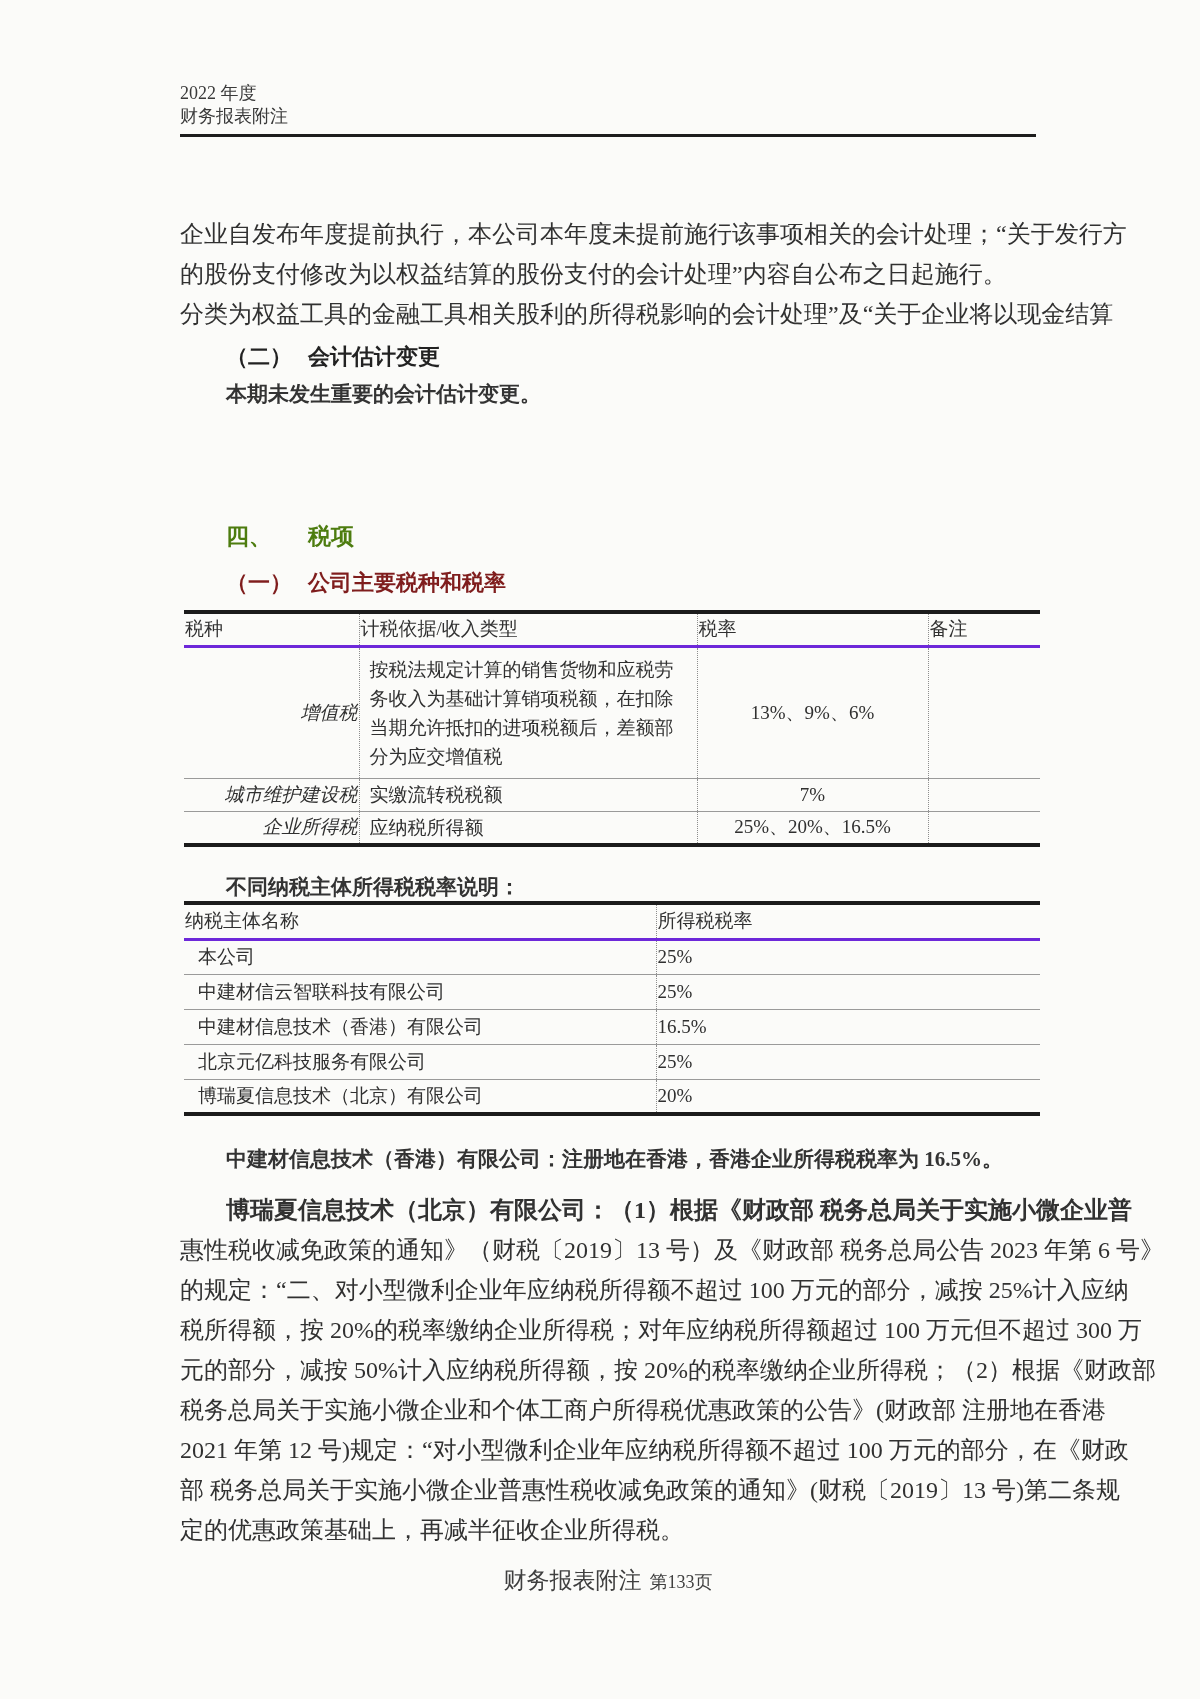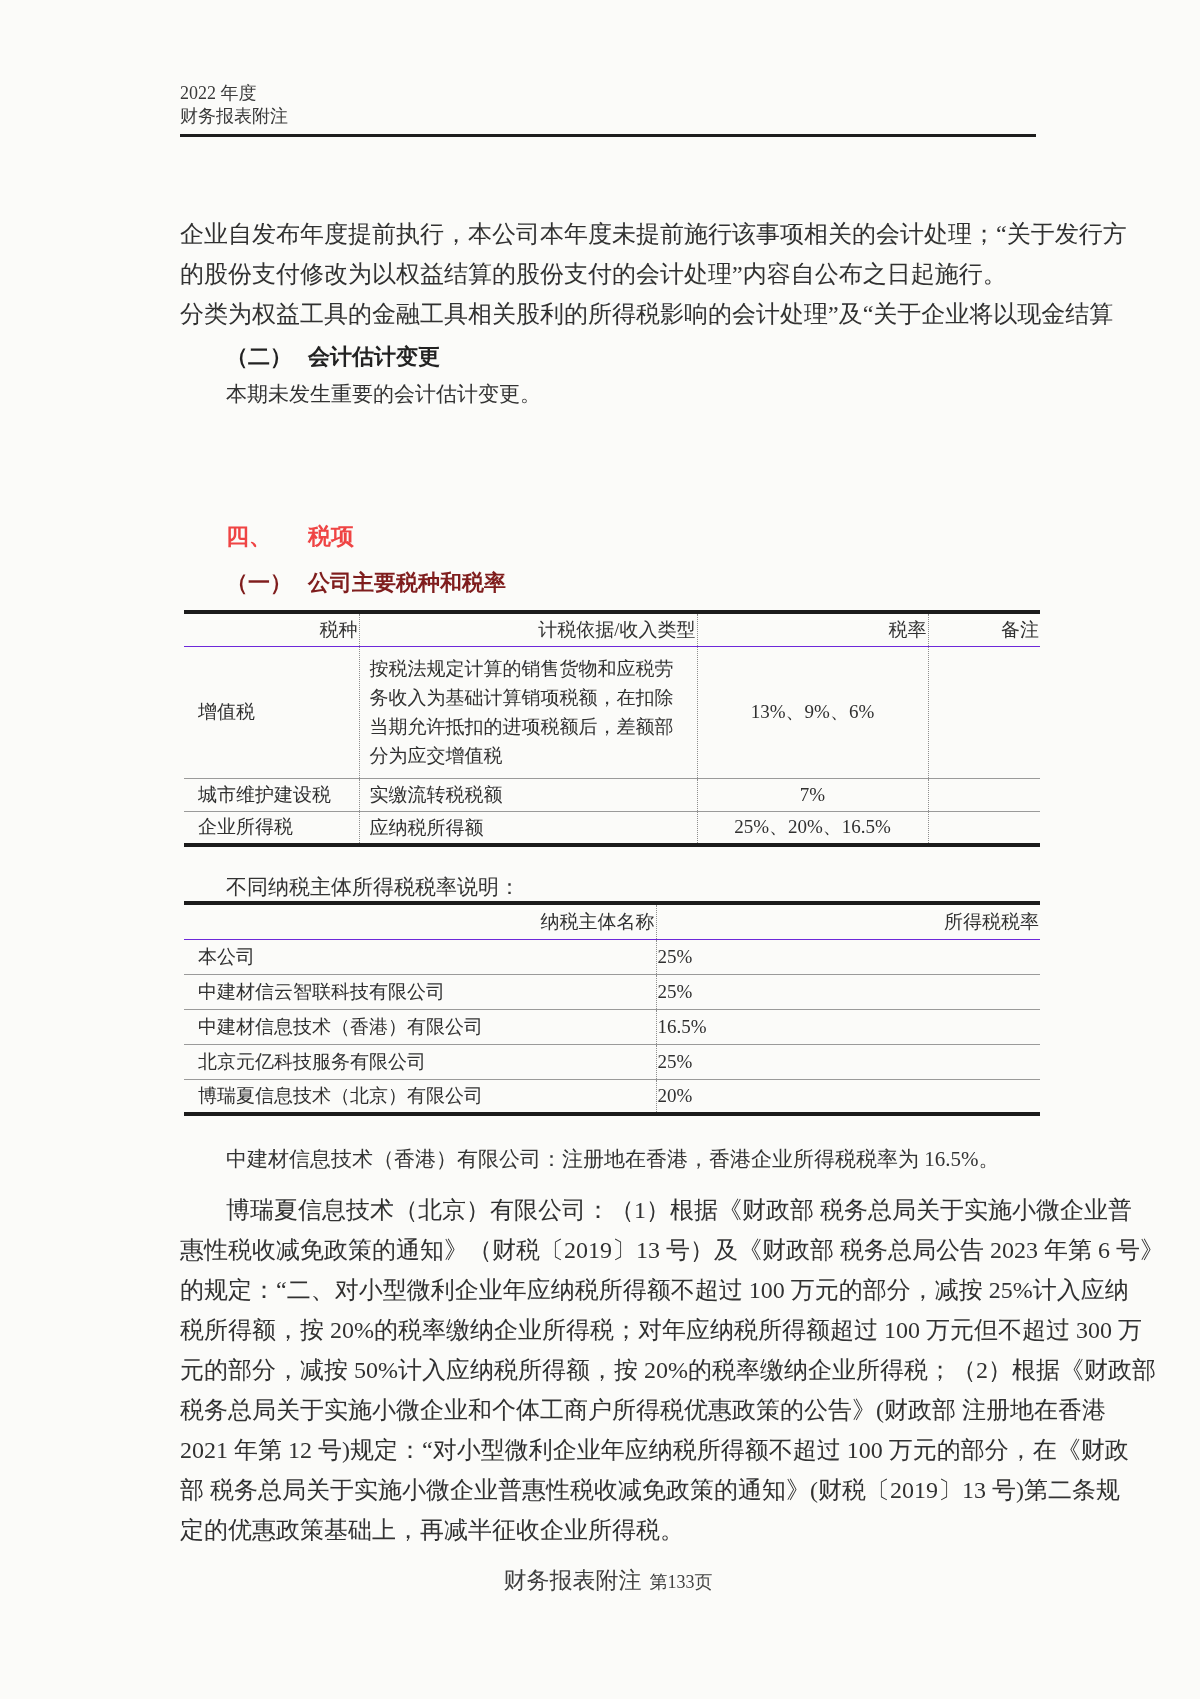--- a/index.html
+++ b/index.html
@@ -18,52 +18,52 @@
   .content{padding:82px 164px 0 180px;}
 
   
   .hdr{font-size:18px;line-height:23px;color:#3a3a3a;}
   .rule{margin-top:6px;height:3px;background:#1d1d1d;}
 
   
   .pline{font-size:24px;line-height:40px;color:#313131;
          text-align:justify;text-align-last:justify;white-space:nowrap;}
   .pline.last{text-align-last:left;white-space:normal;}
-  .ind{padding-left:46px;}
+  .ind{padding-left:46px;font-weight:bold;}
 
   .p1{margin-top:77px;}
   .p4{margin-top:16px;}
   .p3{margin-top:28px;font-size:21px;line-height:30px;}
 
   
   .s2h{margin-top:8px;font-size:22px;line-height:30px;font-weight:bold;color:#222;}
   .s2b{margin-top:7px;font-size:21px;line-height:30px;}
-  .s4h{margin-top:112px;font-size:23px;line-height:32px;font-weight:bold;color:#ef4444;}
+  .s4h{margin-top:112px;font-size:23px;line-height:32px;font-weight:bold;color:#4d7c0f;}
   .s41h{margin-top:15px;font-size:22px;line-height:30px;font-weight:bold;color:#7f1d1d;}
   .hnum{display:inline-block;width:82px;}
 
   .note{margin-top:26px;font-size:21px;line-height:28px;}
 
   
   table{border-collapse:collapse;table-layout:fixed;margin-left:4px;width:856px;
         font-size:19px;color:#303030;}
   .t1{margin-top:12px;}
   .t2{margin-top:0;}
   table{border-top:4px solid #1b1b1b;border-bottom:4px solid #1b1b1b;}
   th,td{border-left:1px dotted #8d8d8d;font-weight:normal;overflow:hidden;}
   th:first-child,td:first-child{border-left:none;}
-  thead th{border-bottom:1px solid #6d28d9;text-align:right;}
+  thead th{border-bottom:3px solid #6d28d9;text-align:left;}
   tbody tr td{border-bottom:1px solid #9a9a9a;}
   tbody tr:last-child td{border-bottom:none;}
 
   .t1 thead tr{height:34px;}
   .t1 tbody tr.r-vat{height:132px;}
   .t1 tbody tr.r-city{height:33px;}
   .t1 tbody tr.r-corp{height:34px;}
-  .c-tax{padding-left:14px;text-align:left;}
+  .c-tax{padding-left:14px;text-align:right;font-style:italic;}
   .c-basis{padding:1px 23px 1px 10px;text-align:justify;line-height:29px;}
   .c-rate{text-align:center;}
   .c-note{text-align:center;}
 
   .t2 thead tr{height:36px;}
   .t2 tbody tr{height:35px;}
   .c-ent{padding-left:14px;text-align:left;}
   .c-erate{text-align:left;}
 
   

